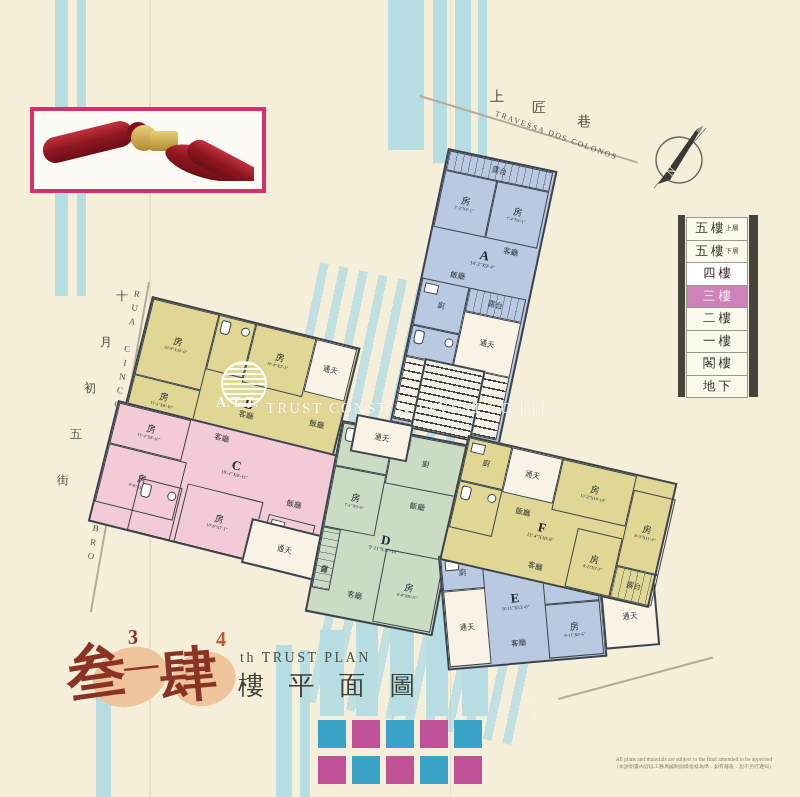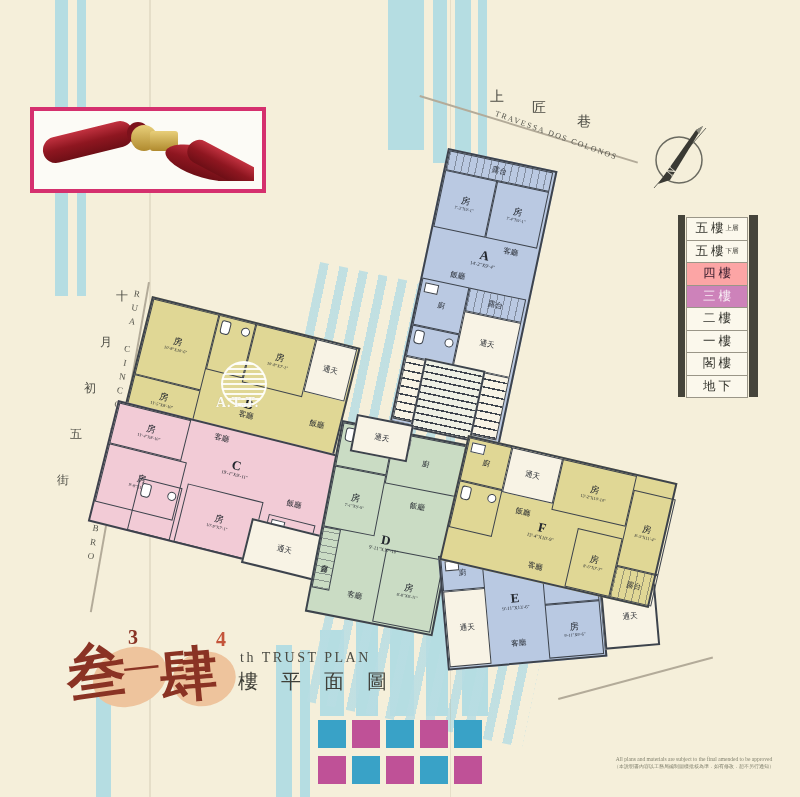--- a/index.html
+++ b/index.html
@@ -37,21 +37,21 @@
   .pt-street{position:absolute;font-size:8px;letter-spacing:1.6px;color:#55554c;white-space:nowrap;transform-origin:0 0;}
   .street-line{position:absolute;background:#b3ab99;transform-origin:0 0;}
   
   #legend{position:absolute;left:678px;top:215px;width:80px;height:182px;}
   #legend .bar{position:absolute;top:0;width:7px;height:182px;background:#45443a;}
   #legend .rows{position:absolute;left:8px;top:2px;width:62px;}
   #legend .lrow{height:21.5px;background:#fbf8ec;border:1px solid #9a9688;border-top:none;display:flex;
         align-items:center;justify-content:center;font-size:12.5px;color:#33332c;gap:2px;}
   #legend .lrow:first-child{border-top:1px solid #9a9688;}
   #legend .lrow .sub{font-size:6.5px;}
-  #legend .hl1{background:#fca5a5;color:#3c2030;}
+  #legend .hl1{background:#ffffff;color:#3c2030;}
   #legend .hl2{background:#cd82ba;color:#f8eef5;}
   
   .wm{position:absolute;color:rgba(255,255,252,.92);text-shadow:0 0 1px rgba(150,140,110,.45);white-space:nowrap;}
   #wm-logo{position:absolute;left:221px;top:361px;width:42px;height:42px;border:2px solid rgba(255,255,252,.92);
      border-radius:50%;background:repeating-linear-gradient(0deg,rgba(255,255,252,.9) 0 2px,rgba(0,0,0,0) 2px 5px);}
   
   .blob{position:absolute;background:#eec49d;border-radius:50%;}
   .calli{position:absolute;color:#8a3324;font-weight:bold;}
   
   #squares{position:absolute;left:318px;top:720px;display:grid;grid-template-columns:repeat(5,28px);
@@ -356,30 +356,31 @@
         <span class="rm">房</span>
         <span class="dm">8'-6"X7'-7"</span>
       </div>
     <div class="cell hatch" style="left:172px;top:92px;width:43px;height:32px;">
         <span class="sm">露台</span>
       </div>
   </div>
 
   <div id="wm-logo"></div>
   <div class="wm" style="left:216px;top:395px;font-size:14px;font-weight:bold;letter-spacing:1px;">A.T.T.</div>
+  <div class="wm" style="left:266px;top:400px;font-size:15px;letter-spacing:2px;">TRUST  CONST.  &amp;  INVEST  CO.LTD.</div>
 
   <div class="blob" style="left:92px;top:648px;width:76px;height:58px;transform:rotate(-20deg);"></div>
   <div class="blob" style="left:172px;top:652px;width:64px;height:54px;transform:rotate(-14deg);"></div>
   <div class="calli" style="left:66px;top:632px;font-size:60px;transform:rotate(-8deg);">叁</div>
   <div class="calli" style="left:128px;top:626px;font-size:20px;">3</div>
   <div class="calli" style="left:124px;top:646px;font-size:34px;transform:rotate(-6deg);">—</div>
   <div class="calli" style="left:160px;top:636px;font-size:58px;transform:rotate(-5deg);">肆</div>
   <div class="calli" style="left:216px;top:628px;font-size:20px;color:#c4543a;">4</div>
   <div class="abs" style="left:240px;top:650px;font-size:14px;letter-spacing:2.5px;color:#4a4a42;white-space:nowrap;">th  TRUST  PLAN</div>
-  <div class="abs" style="left:238px;top:668px;font-size:20px;letter-spacing:9px;color:#3f3f38;white-space:nowrap;">樓 平 面 圖</div>
+  <div class="abs" style="left:238px;top:668px;font-size:26px;letter-spacing:9px;color:#3f3f38;white-space:nowrap;">樓 平 面 圖</div>
 
   <div id="squares">
     <div class="sq-t"></div>
     <div class="sq-m"></div>
     <div class="sq-t"></div>
     <div class="sq-m"></div>
     <div class="sq-t"></div>
     <div class="sq-m"></div>
     <div class="sq-t"></div>
     <div class="sq-m"></div>

